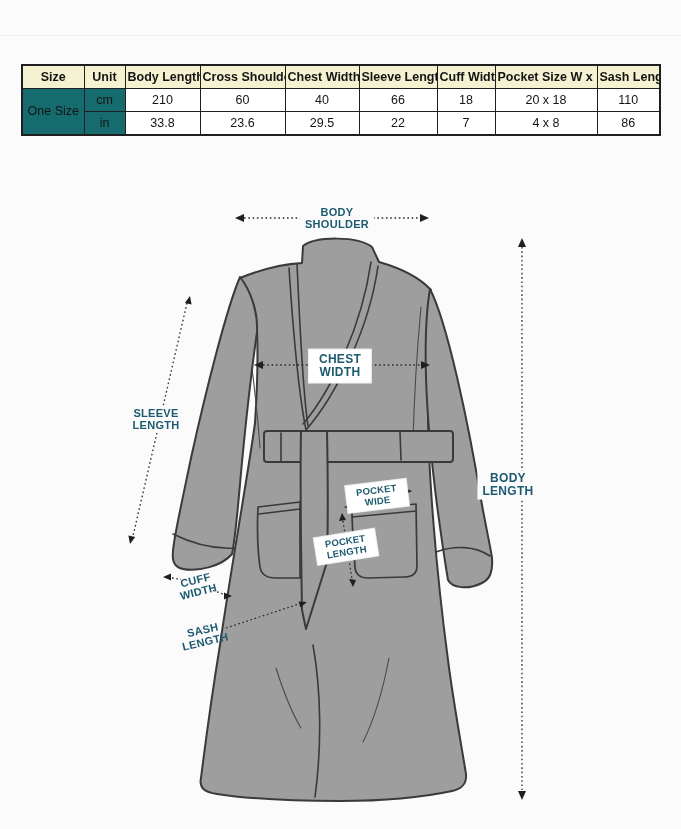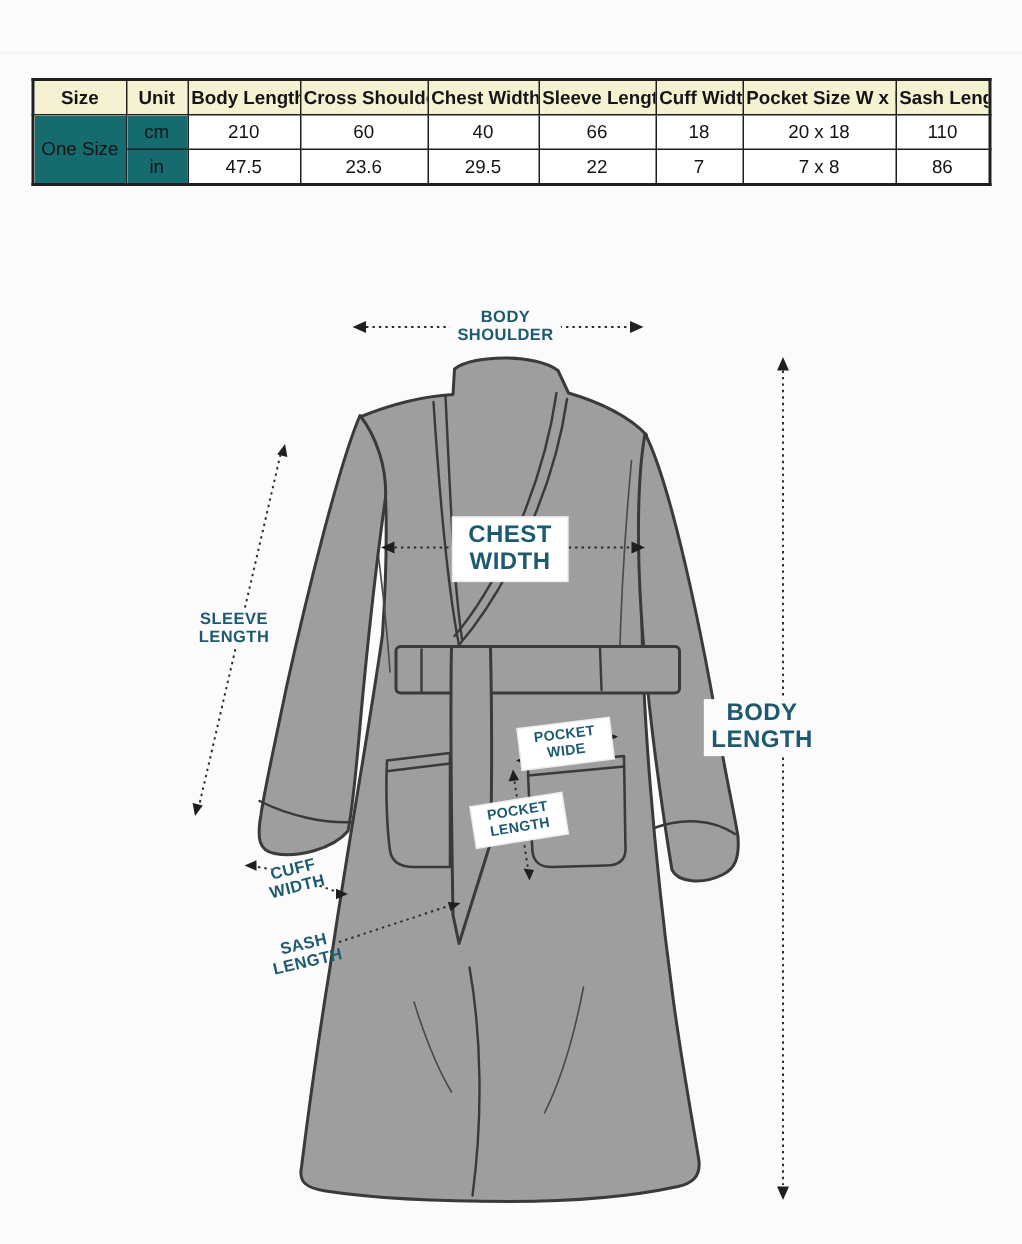--- a/index.html
+++ b/index.html
@@ -6,21 +6,21 @@
     --teal:#166b6e; --cream:#f5f2d2; --label:#1d5a70; --robe-fill:#9e9e9e;
     --outline:#3a3a3a; --page-bg:#fbfbfb; --table-border:#1f1f1f;
   }
   html,body{margin:0;padding:0;}
   body{width:681px;height:829px;background:var(--page-bg);
        font-family:"Liberation Sans", sans-serif;position:relative;overflow:hidden;}
   .stage{position:absolute;inset:0;}
   .top-seam{position:absolute;left:0;top:35px;width:681px;height:1px;background:#f2f2f2;}
 
   
-  table.size-chart{position:absolute;left:21px;top:52px;width:638px;
+  table.size-chart{position:absolute;left:21px;top:64px;width:638px;
       border-collapse:collapse;table-layout:fixed;background:#fff;
       border:2px solid var(--table-border);}
   table.size-chart th, table.size-chart td{
       border:1px solid var(--table-border);text-align:center;vertical-align:middle;
       height:22px;padding:0 2px;font-size:12.5px;color:#141414;line-height:1;
       white-space:nowrap;overflow:hidden;}
   table.size-chart th{background:var(--cream);font-weight:bold;}
   td.teal{background:var(--teal);color:#fff;}
   td.size-cell{font-size:13px;}
   td.unit-cell{font-size:12px;}
@@ -32,21 +32,21 @@
   .crease{fill:none;stroke:#4a4a4a;stroke-width:1.1;stroke-linecap:round;}
   .dim{fill:none;stroke:#2b2b2b;stroke-width:1.3;stroke-dasharray:1.6 2.7;}
   .ah{fill:#1f1f1f;stroke:none;}
 
   .dlabel{position:absolute;transform:translate(-50%,-50%);
       display:flex;flex-direction:column;align-items:center;justify-content:center;
       color:var(--label);font-weight:bold;font-size:11px;line-height:1.12;
       letter-spacing:.3px;text-align:center;white-space:nowrap;}
   .dlabel.boxed{background:#ffffff;padding:3px 10px;box-shadow:0 0 0 1px #ececec;}
   .dlabel.bgpage{background:var(--page-bg);padding:1px 5px;}
-  .dlabel.big{font-size:16px;justify-content:flex-end;}
+  .dlabel.big{font-size:12px;justify-content:flex-end;}
   .dlabel.small{font-size:9.5px;letter-spacing:.2px;}
 </style>
 </head>
 <body>
 
 <div class="stage">
   <div class="top-seam"></div>
 
   <table class="size-chart">
     <colgroup>
@@ -80,26 +80,26 @@
         <td>210</td>
         <td>60</td>
         <td>40</td>
         <td>66</td>
         <td>18</td>
         <td>20 x 18</td>
         <td>110</td>
       </tr>
       <tr>
         <td class="teal unit-cell">in</td>
-        <td>47.5</td>
+        <td>33.8</td>
         <td>23.6</td>
         <td>29.5</td>
         <td>22</td>
         <td>7</td>
-        <td>7 x 8</td>
+        <td>4 x 8</td>
         <td>86</td>
       </tr>
     </tbody>
   </table>
 
   <svg class="diagram" width="681" height="829" viewBox="0 0 681 829">
 
     <path class="robe" d="M303,246
       C316,236 358,236 372,247 L379,262
       C400,268 420,278 431,290

